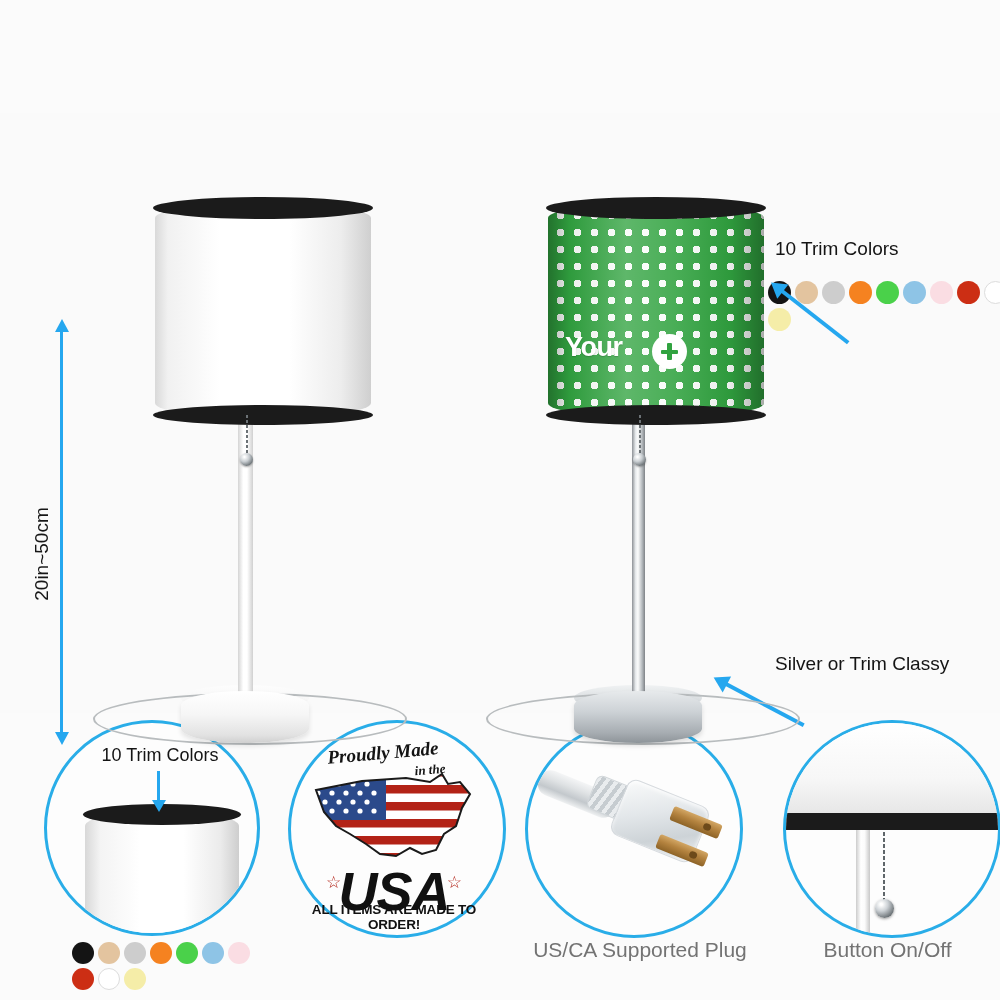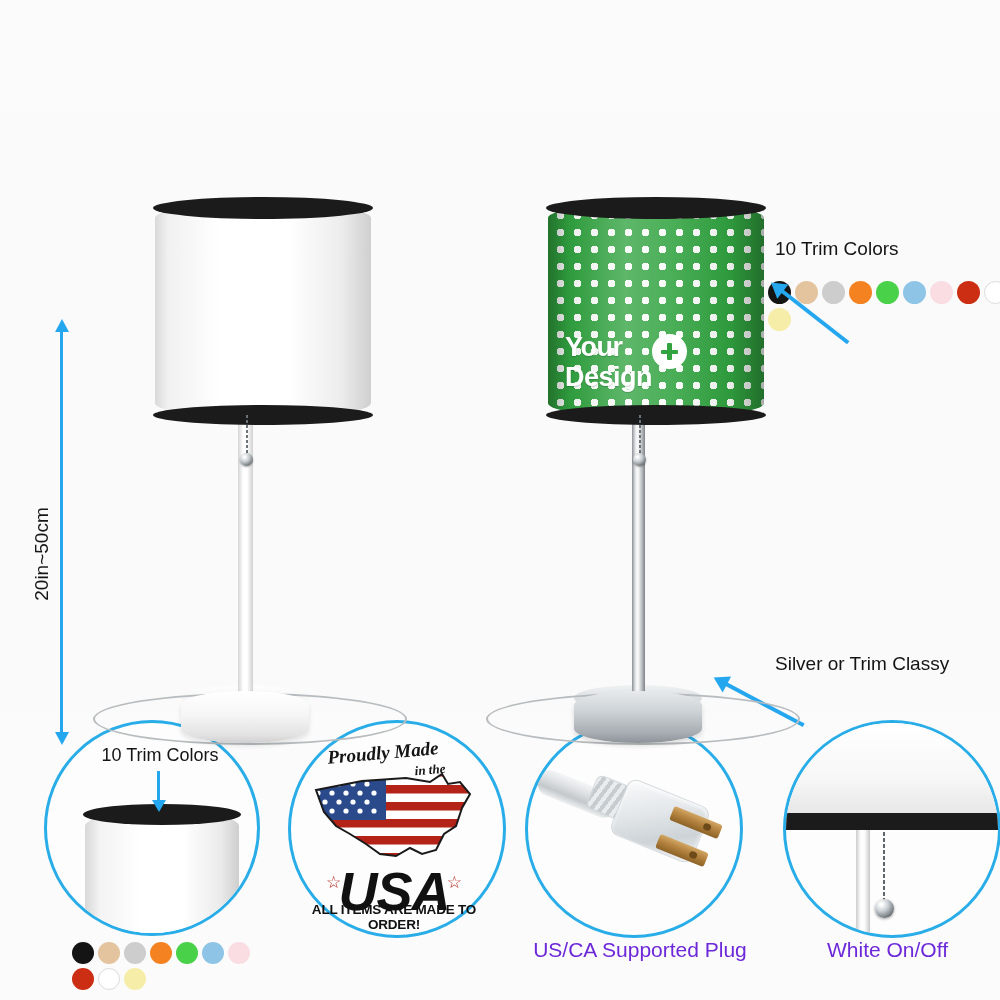--- a/index.html
+++ b/index.html
@@ -179,21 +179,21 @@
   .logo-witch{font-size:22px;font-weight:bold;color:#141414;letter-spacing:-0.3px;
     border-bottom:4px solid #141414;padding-bottom:1px;margin-left:1px;
     position:relative;top:-6px;}
 
   
   .features{position:absolute;left:0;top:712px;width:1000px;height:288px;}
   .feature{position:absolute;}
   .circ{position:absolute;border-radius:50%;border:3px solid #29ade8;
     background:#fdfdfd;overflow:hidden;}
   .feature-label{position:absolute;width:100%;text-align:center;
-    font-size:21px;color:#6d28d9;white-space:nowrap;}
+    font-size:21px;color:#737373;white-space:nowrap;}
 
   
   #feat-trim{left:36px;top:8px;width:228px;height:280px;}
   #feat-trim .circ{left:8px;top:0;width:210px;height:210px;}
   .f1-title{position:absolute;left:0;top:22px;width:226px;text-align:center;
     font-size:18px;color:#141414;z-index:3;}
   .f1-arrow{position:absolute;left:110px;top:48px;width:3px;height:30px;background:#25a7ef;z-index:3;}
   .f1-arrow:after{content:"";position:absolute;left:-5.5px;bottom:-11px;
     border-left:7px solid transparent;border-right:7px solid transparent;
     border-top:12px solid #25a7ef;}
@@ -291,21 +291,20 @@
       <div class="base"></div>
     </div>
 
     <div class="lamp" id="lamp-right">
       <div class="shade">
         <div class="shade-body">
           <div class="dots"></div>
           <div class="shade-shading"></div>
         </div>
         <div class="design-txt">Your</div>
-        <div class="design-txt" style="top:160px">Design</div>
         <div class="plus-badge"></div>
         <div class="trim-top"></div>
         <div class="trim-bot"></div>
       </div>
       <div class="chain"></div>
       <div class="chain-ball"></div>
       <div class="pole"></div>
       <div class="cordring"></div>
       <div class="base-top"></div>
       <div class="base"></div>
@@ -429,17 +428,17 @@
     </div>
 
     <div class="feature" id="feat-btn">
       <div class="circ">
         <div class="b-shade" style="left:0;top:0"></div>
         <div class="b-trim" style="left:0"></div>
         <div class="b-pole"></div>
         <div class="b-chain"></div>
         <div class="b-ball"></div>
       </div>
-      <div class="feature-label">White On/Off</div>
+      <div class="feature-label">Button On/Off</div>
     </div>
 
   </div>
 </div>
 
 </body></html>

